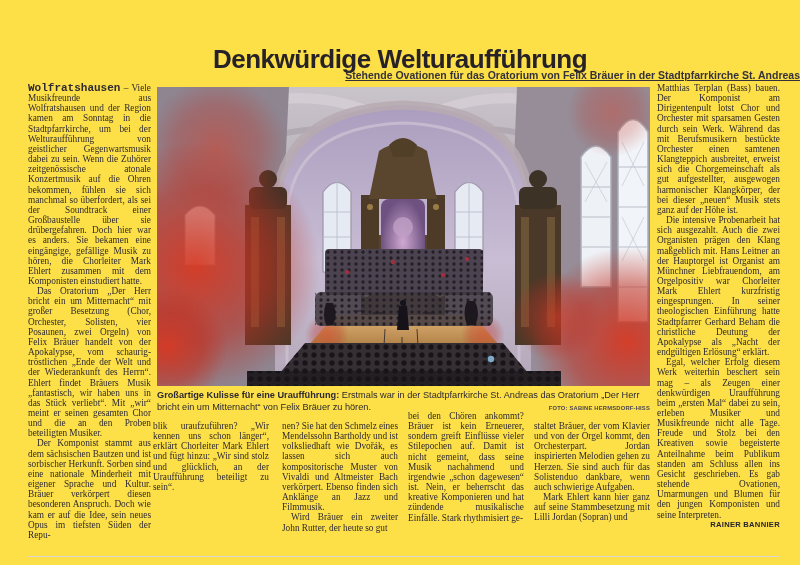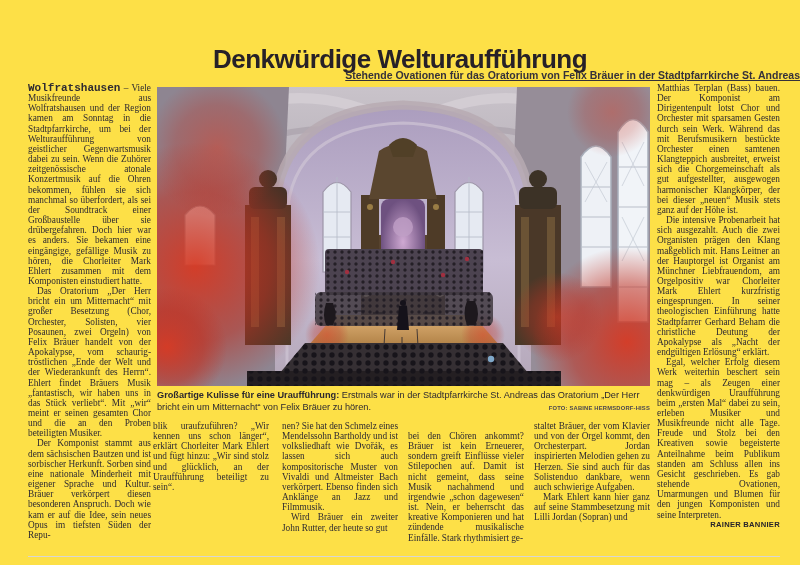--- a/index.html
+++ b/index.html
@@ -21,21 +21,21 @@
   .col{
     position:absolute;text-align:justify;font-size:9.3px;line-height:10.15px;
     overflow:hidden;hyphens:auto;-webkit-hyphens:auto;word-spacing:-0.2px;
   }
   .col p{margin:0;}
   .col p.indent{text-indent:9px;}
   .dateline{font-family:Liberation Mono, monospace;font-size:11px;font-weight:bold;}
   .col-1{left:28px;top:83px;width:123px;height:466px;}
   .col-2{left:153px;top:421px;width:116px;height:132px;}
   .col-3{left:282px;top:421px;width:116px;height:132px;}
-  .col-4{left:408px;top:431px;width:116px;height:132px;}
+  .col-4{left:408px;top:411px;width:116px;height:132px;}
   .col-5{left:534px;top:421px;width:116px;height:132px;}
   .col-6{left:657px;top:83px;width:123px;height:466px;}
   .byline{
     float:right;font-family:"Liberation Sans", sans-serif;font-weight:bold;
     font-size:7.6px;letter-spacing:0.3px;color:#26222a;padding-left:4px;
   }
   .photo{
     position:absolute;left:157px;top:87px;width:493px;height:299px;overflow:hidden;
     background:#9b939d;
   }

